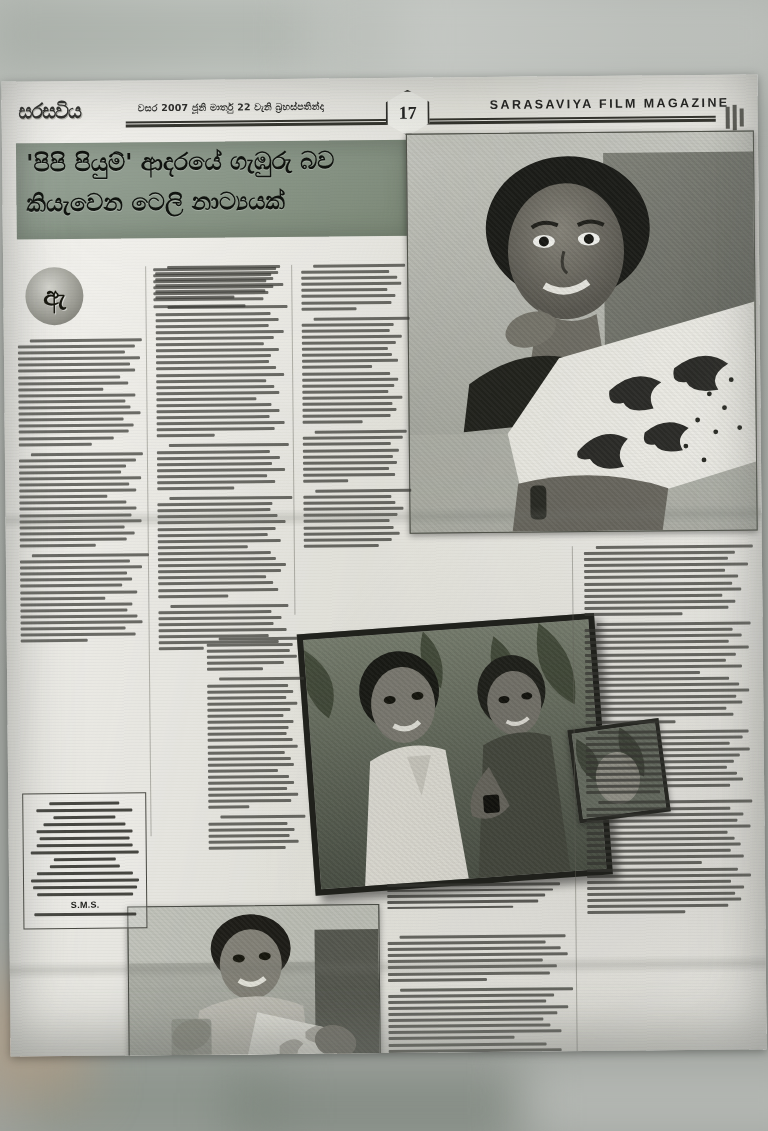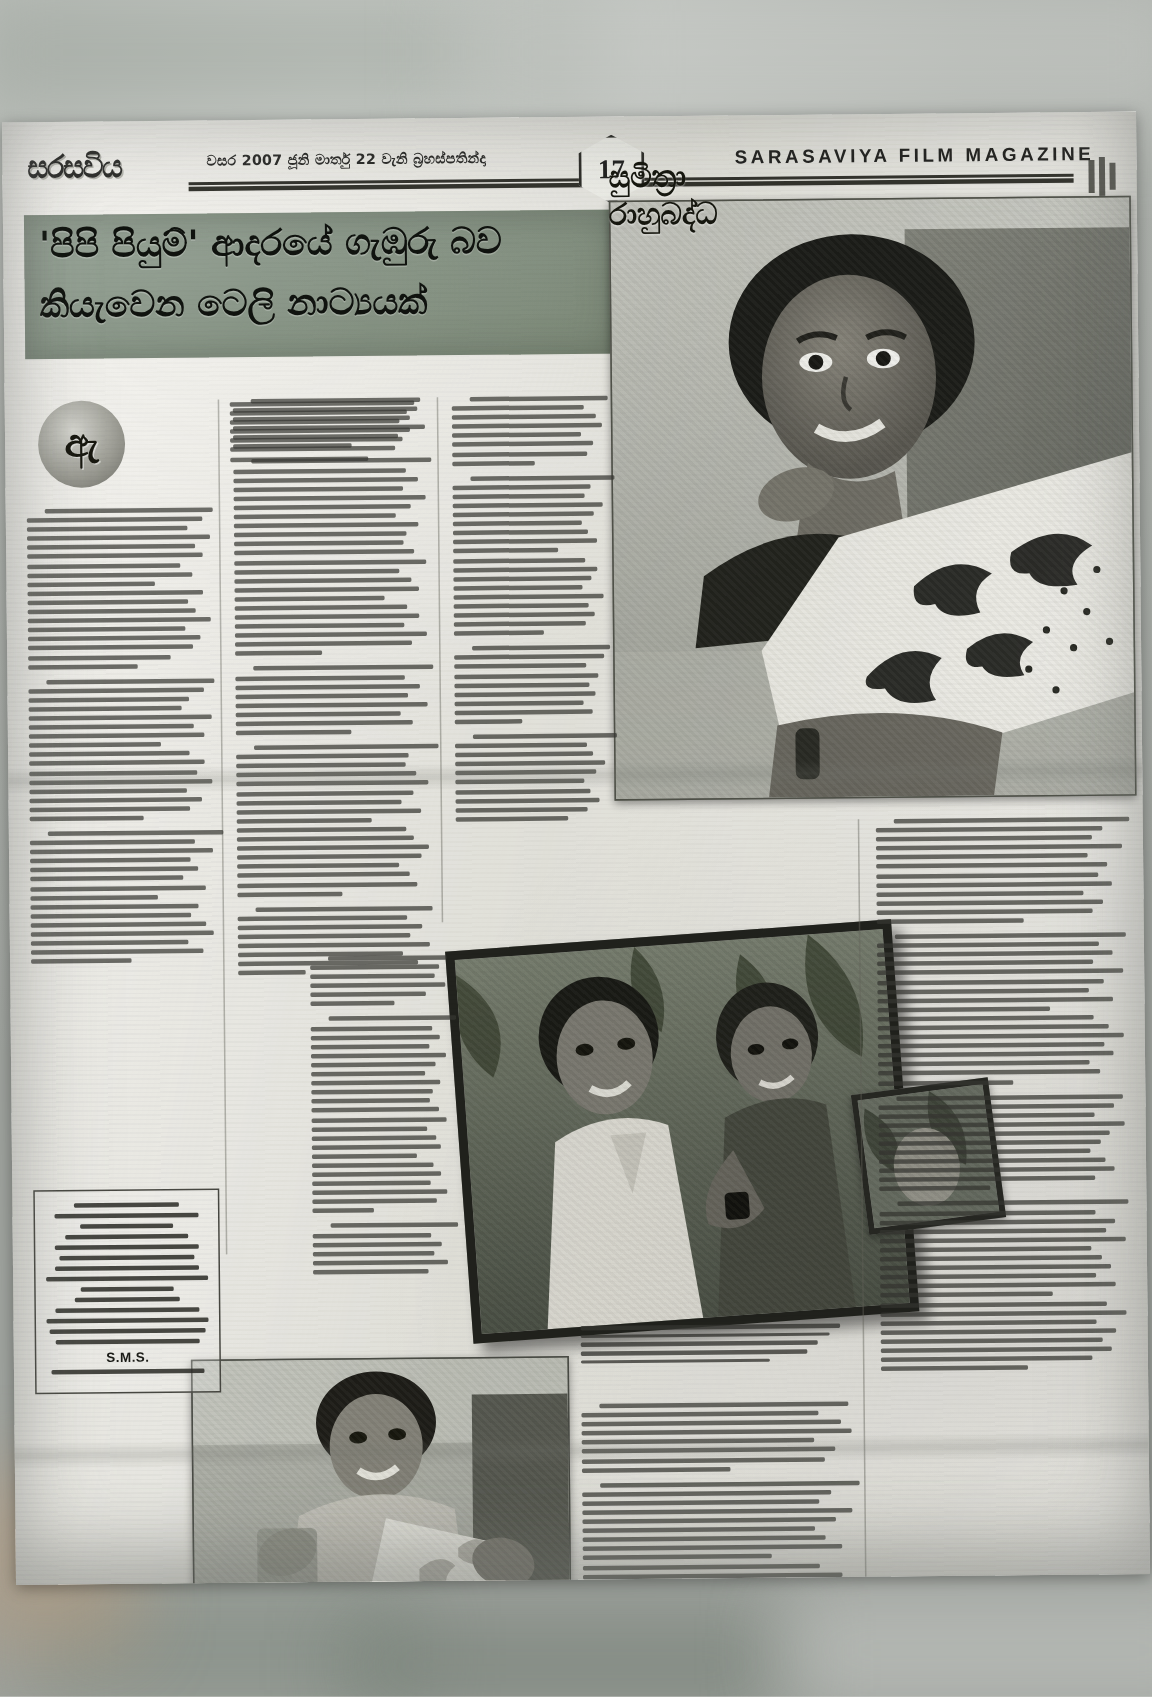--- a/index.html
+++ b/index.html
@@ -150,24 +150,20 @@
     </svg>
   </div>
 
   <div class="hbandwrap">
     <div class="hband"></div>
     <div class="noise"></div>
     <div class="hl hl1">'පිපි පියුම්' ආදරයේ ගැඹුරු බව</div>
     <div class="hl hl2">කියැවෙන ටෙලි නාට්‍යයක්</div>
   </div>
 
-  <div class="portrait-name">
-    <div>සුමිත්‍රා</div>
-    <div>රාහුබද්ධ</div>
-  </div>
 
   <div class="photo" id="photoTop">
     <svg class="grad" viewBox="0 0 346 398" preserveAspectRatio="none">
       <defs>
         <linearGradient id="bgw" x1="0" y1="0" x2="0" y2="1">
           <stop offset="0" stop-color="#cfd0ca"></stop>
             <stop offset="1" stop-color="#a7a9a2"></stop>
         </linearGradient>
         <radialGradient id="skin" cx="45%" cy="35%" r="60%">
           <stop offset="0" stop-color="#8e8b82"></stop>

